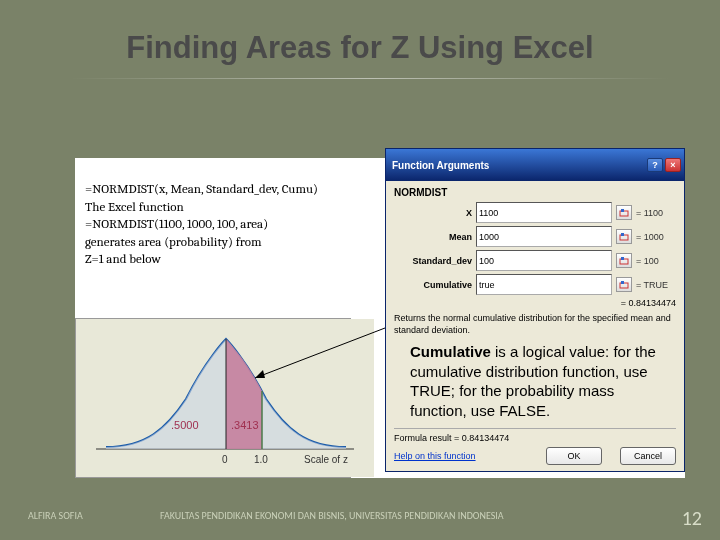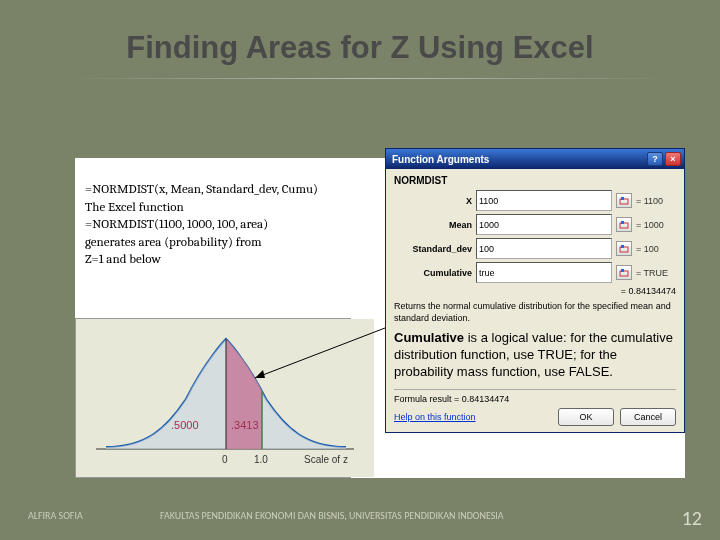--- a/index.html
+++ b/index.html
@@ -48,21 +48,21 @@
   .chart svg { display:block; }
   .dialog {
     position: absolute;
     top: -10px; right: 0;
     width: 300px;
     background: #ece9d8;
     border: 1px solid #0a246a;
     font-size: 9px;
   }
   .dialog-titlebar {
-    height: 20px;
+    height: 32px;
     background: linear-gradient(to bottom, #3b77d6 0%, #0a246a 100%);
     color: #fff;
     display: flex;
     align-items: center;
     justify-content: space-between;
     padding: 0 3px 0 6px;
     font-size: 10px;
     font-weight: bold;
     gap: 48px;
   }
@@ -98,21 +98,21 @@
   .refbtn {
     width: 16px; height: 15px;
     border: 1px solid #999;
     background: linear-gradient(#fff,#ddd);
     display:flex; align-items:center; justify-content:center;
   }
   .refbtn svg { display:block; }
   .argval { width: 40px; font-size: 9px; color: #333; }
   .resline { text-align: right; font-size: 9px; margin: 3px 0 5px; }
   .desc-text { font-size: 9px; color: #000; margin-bottom: 6px; line-height:1.3; }
-  .param-desc { font-size: 13px; margin: 4px 0 8px; line-height:1.3; }
+  .param-desc { font-size: 15px; margin: 4px 16px 8px; line-height:1.3; }
   .param-desc b { font-weight: bold; }
   .hr { height:1px; background:#aaa; margin:4px 0; }
   .formres { font-size: 9px; margin-bottom: 4px; }
   .bottomrow { display:flex; justify-content:space-between; align-items:center; margin-top:4px; }
   .helplink { color: #0033cc; text-decoration: underline; font-size:9px; cursor:pointer; }
   .dlgbtn {
     width: 56px; height: 18px;
     border: 1px solid #666;
     background: linear-gradient(#fff,#e8e8e8);
     font-size: 9px;
@@ -247,21 +247,21 @@
         <b>Cumulative</b>
         <span>is a logical value: for the cumulative distribution function, use TRUE; for the probability mass function, use FALSE.</span>
       </div>
       <div class="hr"></div>
       <div class="formres">
         <span>Formula result =</span>
         <span>0.84134474</span>
       </div>
       <div class="bottomrow">
         <span class="helplink">Help on this function</span>
-        <div style="display:flex; gap:6px;">
+        <div style="display:flex; gap:18px;">
           <div class="dlgbtn">OK</div>
           <div class="dlgbtn">Cancel</div>
         </div>
       </div>
     </div>
   </div>
 
 </div>
 
 <div class="footer-left">ALFIRA SOFIA</div>

